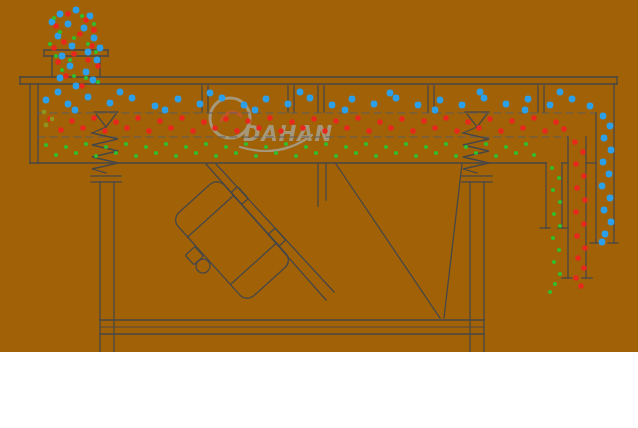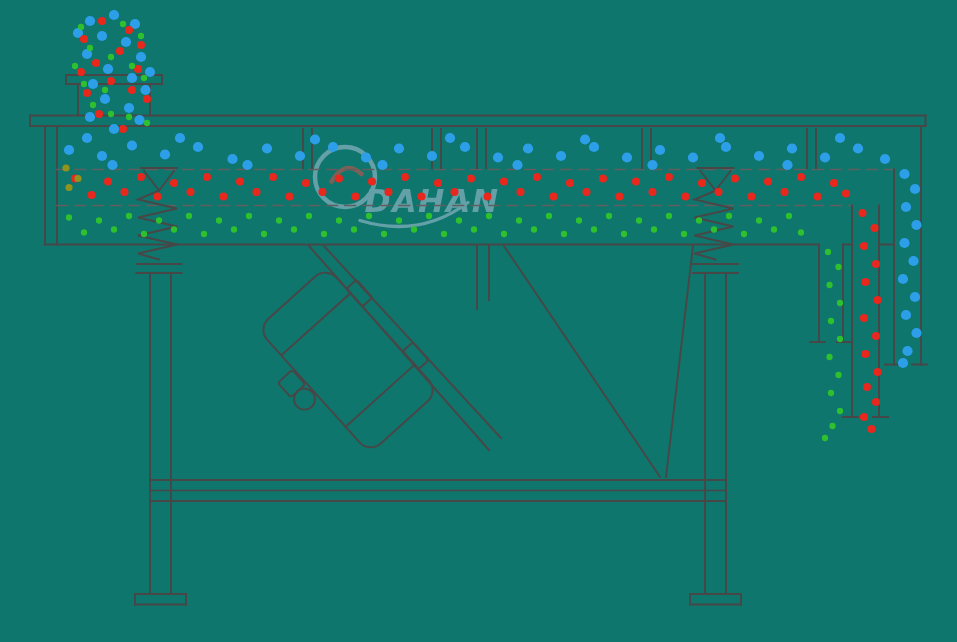--- a/index.html
+++ b/index.html
@@ -1,20 +1,20 @@
 <!DOCTYPE html>
 <html style="--c-line: #474747; --c-dashed: #5f5f5f; --c-blue: #2d9fe8; --c-red: #e8271d; --c-green: #2ec02e; --c-olive: #8f941f; --c-watermark: #a9c3d8; --c-watermark_accent: #d94f43;"><head>
 <meta charset="utf-8">
 <style>
   :root{
     --c-line:#474747; --c-dashed:#5f5f5f; --c-blue:#2d9fe8; --c-red:#e8271d;
     --c-green:#2ec02e; --c-olive:#8f941f; --c-watermark:#a9c3d8; --c-watermark_accent:#d94f43;
   }
   html,body{margin:0;padding:0;background:#ffffff;}
-  .stage{position:relative;width:638px;height:428px;background:#0f766e;overflow:hidden;
+  .stage{position:relative;width:638px;height:352px;background:#a16207;overflow:hidden;
          font-family:"DejaVu Sans",sans-serif;}
   svg{display:block;}
   .g-line line,.g-line path,.g-line rect,.g-line circle,.g-line polyline{
     stroke:var(--c-line);stroke-width:1.3;fill:none;stroke-linecap:square;}
   .thin{stroke-width:0.9 !important;}
   .dash{stroke:var(--c-dashed) !important;stroke-dasharray:7 5;stroke-width:1.1 !important;}
   [data-particles] circle{stroke:none;}
   [data-particles="blue"] circle{fill:var(--c-blue);}
   [data-particles="red"] circle{fill:var(--c-red);}
   [data-particles="green"] circle{fill:var(--c-green);}

